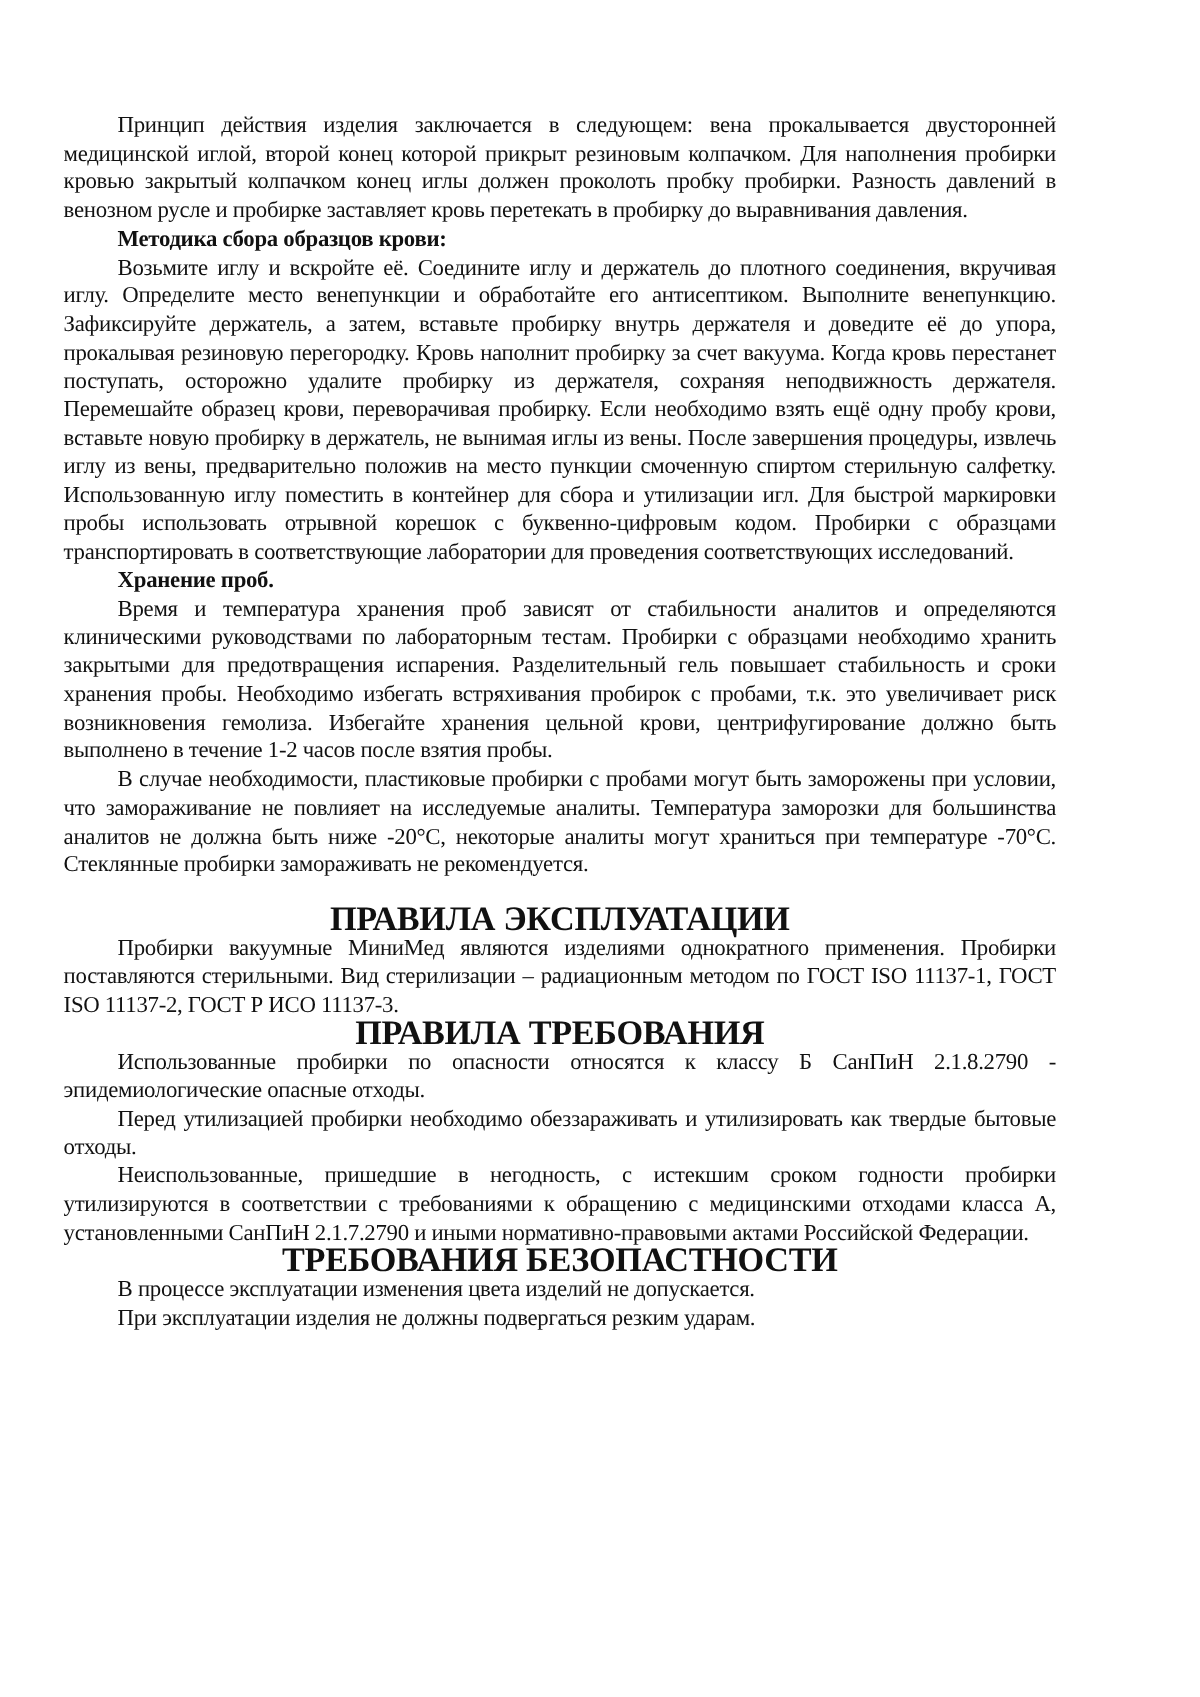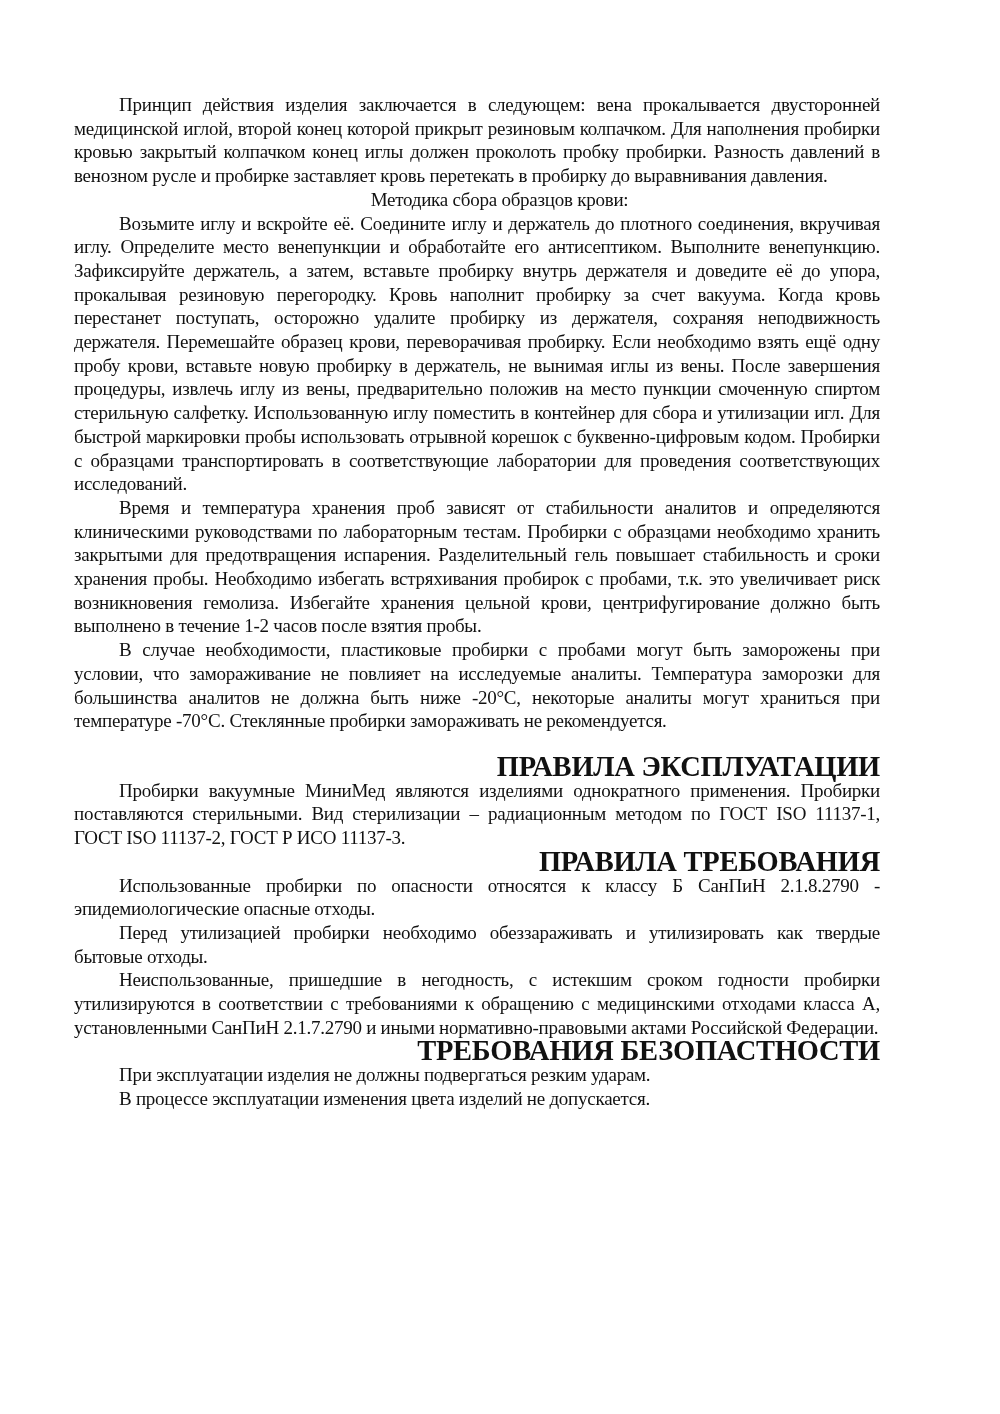--- a/index.html
+++ b/index.html
@@ -11,61 +11,62 @@
     width: 1000px;
     height: 1414px;
     font-family: "Liberation Serif", "DejaVu Serif", serif;
     color: #111111;
     overflow: hidden;
   }
   .page {
     box-sizing: border-box;
     width: 1000px;
     height: 1280px;
-    padding: 93px 120px 40px 74px;
+    padding: 93px 120px 40px 53px;
     background: #ffffff;
   }
   .doc {
     font-size: 19px;
     line-height: 23.7px;
     letter-spacing: -0.25px;
   }
   .para {
     text-align: justify;
     text-indent: 45px;
     margin: 0;
   }
   .sub-heading {
-    font-weight: normal;
+    font-weight: bold;
     text-indent: 45px;
-    text-align: center;
+    text-align: left;
     margin: 0;
   }
   .section-heading {
     font-weight: bold;
-    text-align: right;
+    text-align: center;
     text-indent: 0;
     margin: 0;
   }
   .section-heading.spaced-before {
     margin-top: 22px;
   }
 </style>
 </head>
 <body>
 
 <div class="page">
   <div class="doc">
 
     <p class="para">Принцип действия изделия заключается в следующем: вена прокалывается двусторонней медицинской иглой, второй конец которой прикрыт резиновым колпачком. Для наполнения пробирки кровью закрытый колпачком конец иглы должен проколоть пробку пробирки. Разность давлений в венозном русле и пробирке заставляет кровь перетекать в пробирку до выравнивания давления.</p>
 
     <p class="sub-heading">Методика сбора образцов крови:</p>
 
     <p class="para">Возьмите иглу и вскройте её. Соедините иглу и держатель до плотного соединения, вкручивая иглу. Определите место венепункции и обработайте его антисептиком. Выполните венепункцию. Зафиксируйте держатель, а затем, вставьте пробирку внутрь держателя и доведите её до упора, прокалывая резиновую перегородку. Кровь наполнит пробирку за счет вакуума. Когда кровь перестанет поступать, осторожно удалите пробирку из держателя, сохраняя неподвижность держателя. Перемешайте образец крови, переворачивая пробирку. Если необходимо взять ещё одну пробу крови, вставьте новую пробирку в держатель, не вынимая иглы из вены. После завершения процедуры, извлечь иглу из вены, предварительно положив на место пункции смоченную спиртом стерильную салфетку. Использованную иглу поместить в контейнер для сбора и утилизации игл. Для быстрой маркировки пробы использовать отрывной корешок с буквенно-цифровым кодом. Пробирки с образцами транспортировать в соответствующие лаборатории для проведения соответствующих исследований.</p>
 
+    <p class="sub-heading">Хранение проб.</p>
 
     <p class="para">Время и температура хранения проб зависят от стабильности аналитов и определяются клиническими руководствами по лабораторным тестам. Пробирки с образцами необходимо хранить закрытыми для предотвращения испарения. Разделительный гель повышает стабильность и сроки хранения пробы. Необходимо избегать встряхивания пробирок с пробами, т.к. это увеличивает риск возникновения гемолиза. Избегайте хранения цельной крови, центрифугирование должно быть выполнено в течение 1-2 часов после взятия пробы.</p>
 
     <p class="para">В случае необходимости, пластиковые пробирки с пробами могут быть заморожены при условии, что замораживание не повлияет на исследуемые аналиты. Температура заморозки для большинства аналитов не должна быть ниже -20°С, некоторые аналиты могут храниться при температуре -70°С. Стеклянные пробирки замораживать не рекомендуется.</p>
 
     <h2 class="section-heading spaced-before">ПРАВИЛА ЭКСПЛУАТАЦИИ</h2>
 
     <p class="para">Пробирки вакуумные МиниМед являются изделиями однократного применения. Пробирки поставляются стерильными. Вид стерилизации – радиационным методом по ГОСТ ISO 11137-1, ГОСТ ISO 11137-2, ГОСТ Р ИСО 11137-3.</p>
 
 
@@ -73,18 +74,18 @@
 
 
     <p class="para">Использованные пробирки по опасности относятся к классу Б СанПиН 2.1.8.2790 - эпидемиологические опасные отходы.</p>
 
     <p class="para">Перед утилизацией пробирки необходимо обеззараживать и утилизировать как твердые бытовые отходы.</p>
 
     <p class="para">Неиспользованные, пришедшие в негодность, с истекшим сроком годности пробирки утилизируются в соответствии с требованиями к обращению с медицинскими отходами класса А, установленными СанПиН 2.1.7.2790 и иными нормативно-правовыми актами Российской Федерации.</p>
 
     <h2 class="section-heading">ТРЕБОВАНИЯ БЕЗОПАСТНОСТИ</h2>
 
+    <p class="para">В процессе эксплуатации изменения цвета изделий не допускается.</p>
+
     <p class="para">При эксплуатации изделия не должны подвергаться резким ударам.</p>
-
-    <p class="para">В процессе эксплуатации изменения цвета изделий не допускается.</p>
 
   </div>
 </div>
 
 </body></html>

